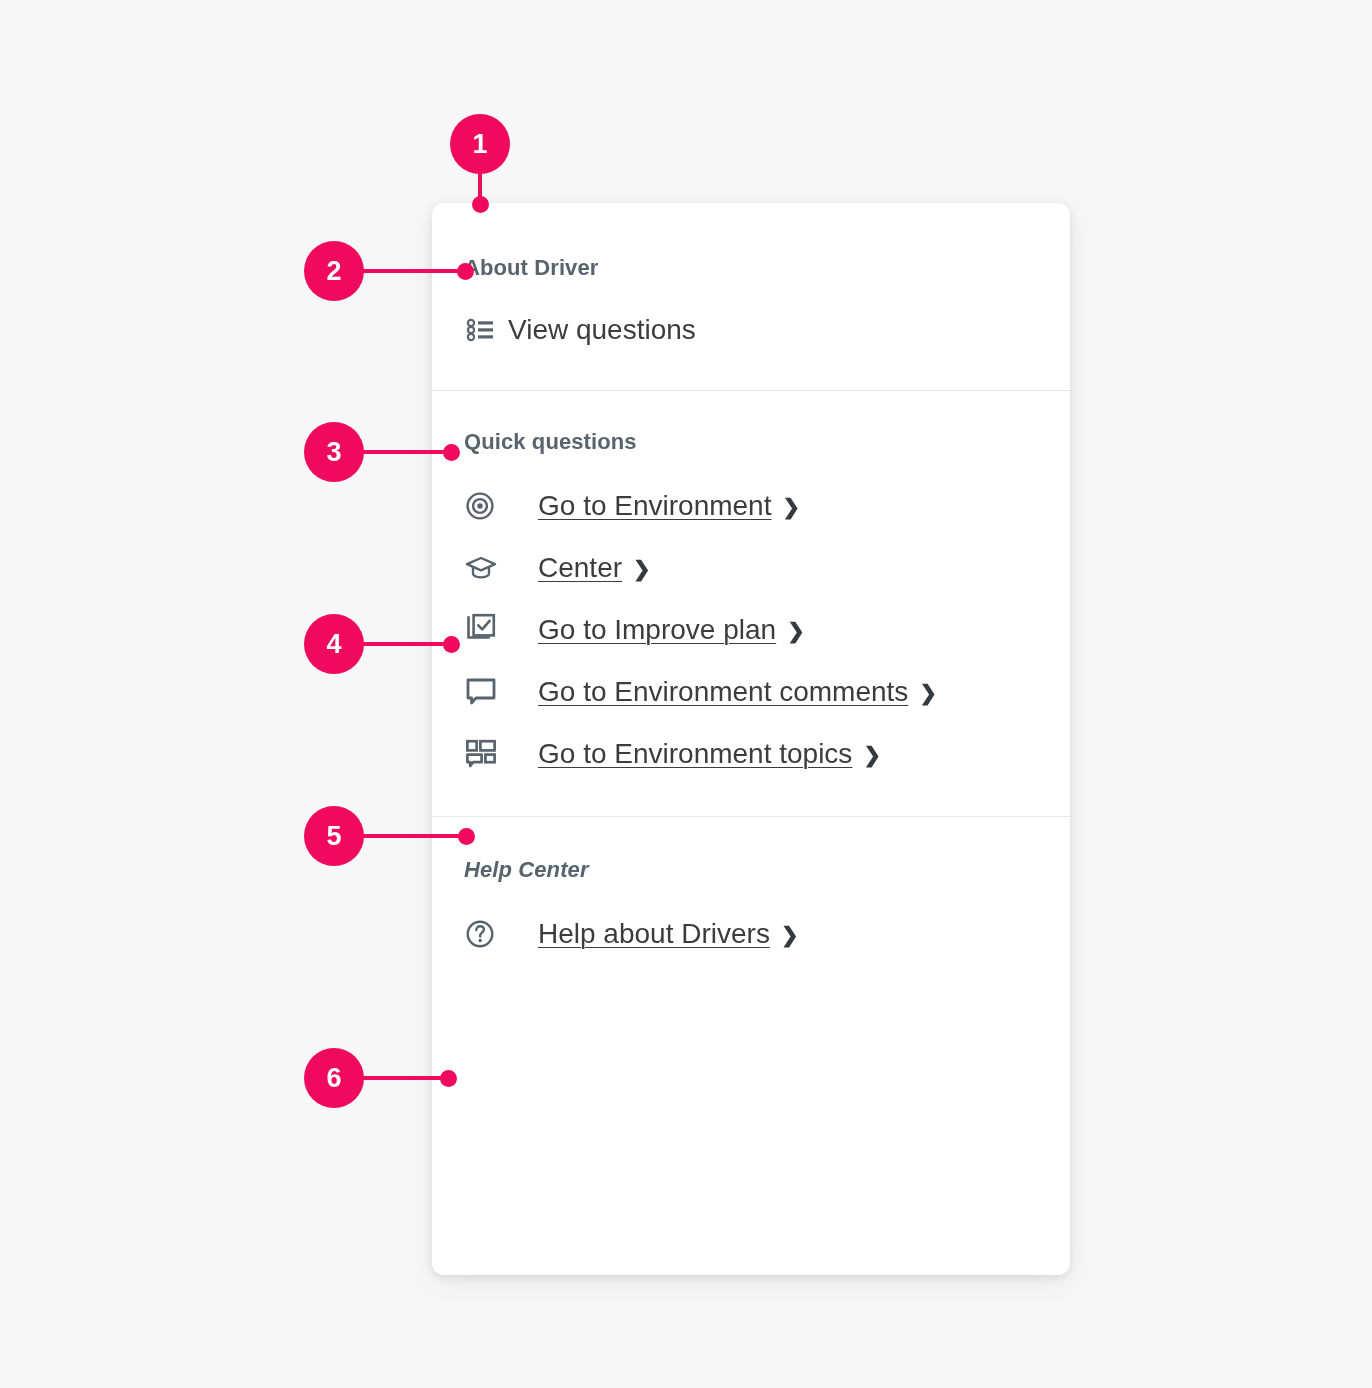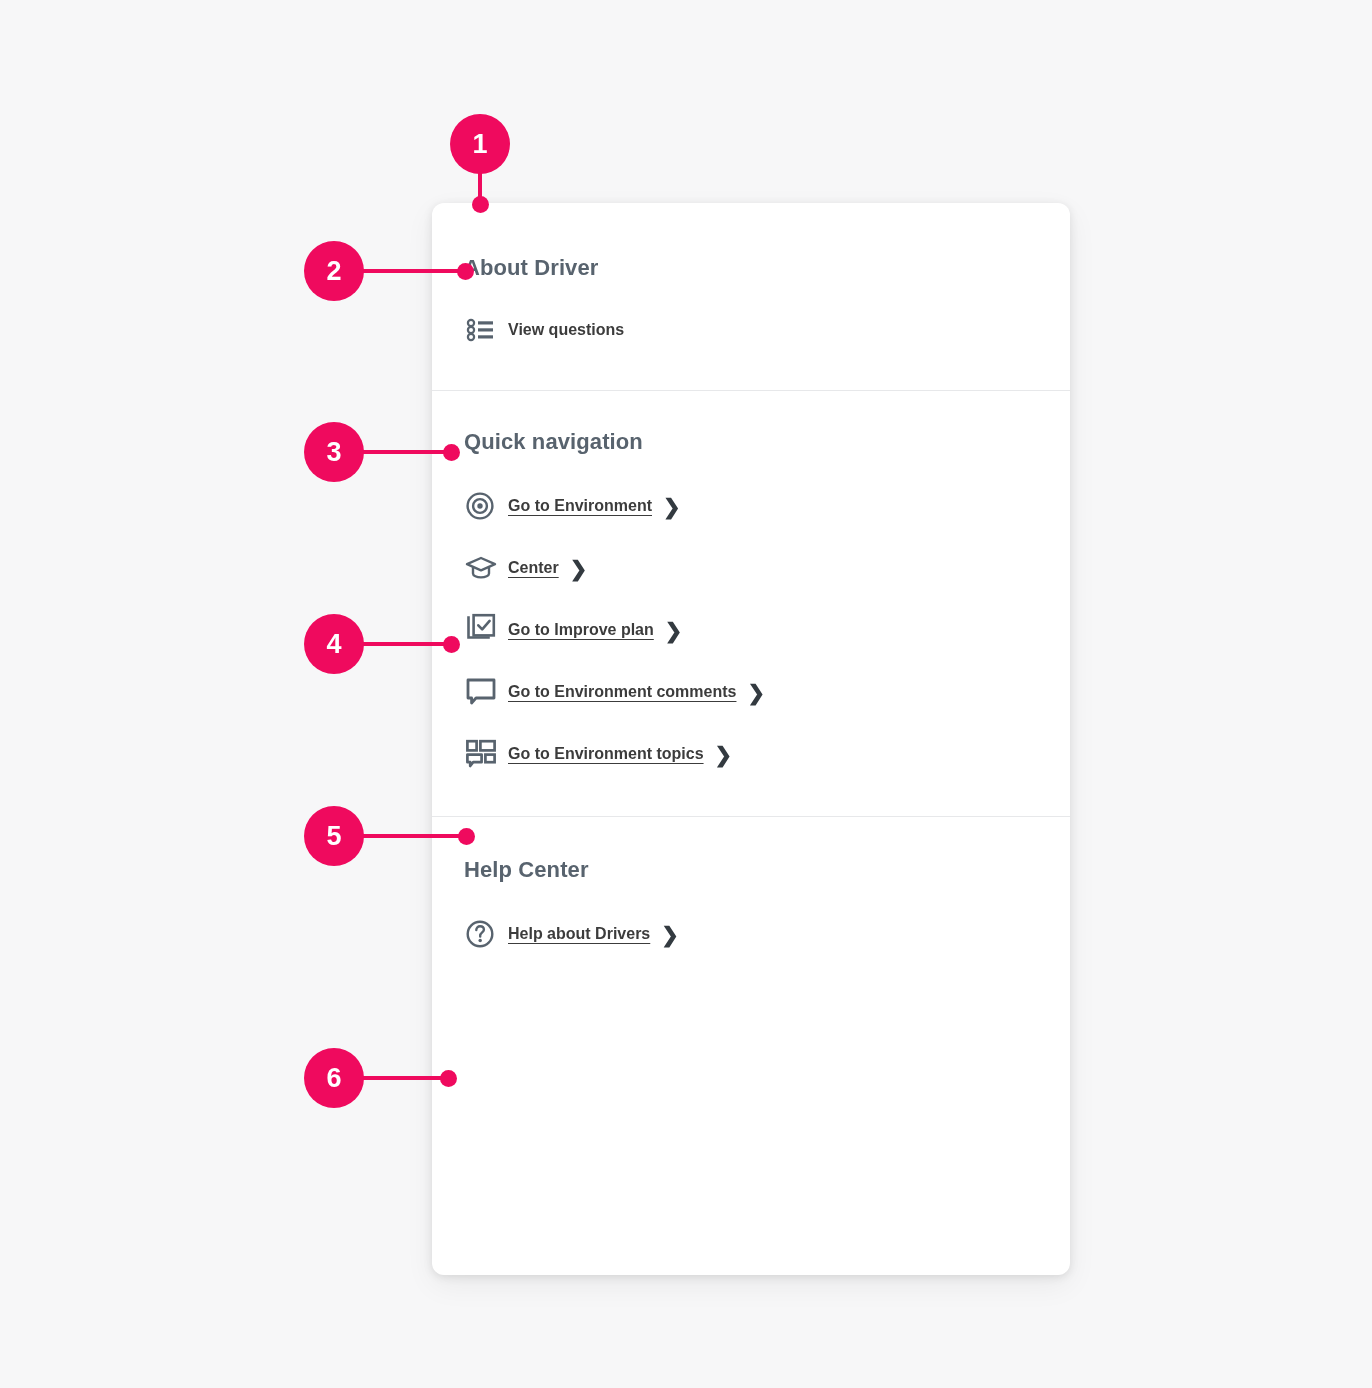--- a/index.html
+++ b/index.html
@@ -52,42 +52,41 @@
   .row-icon {
     width: 44px;
     min-width: 44px;
     display: flex;
     align-items: center;
     justify-content: flex-start;
     color: #58636e;
   }
 
   .row-label {
-    font-size: 16px;
+    font-size: 28px;
     color: #3c3c3c;
     white-space: nowrap;
-    font-weight: bold;
   }
 
   .row-label.link {
     text-decoration: underline;
     text-underline-offset: 4px;
     text-decoration-thickness: 1px;
   }
 
   .chev {
     margin-left: 11px;
     color: #333a40;
     font-size: 21px;
     font-weight: bold;
     line-height: 1;
     display: inline-block;
   }
 
-  .row-link-wrap { display: flex; align-items: center; }
+  .row-link-wrap { display: flex; align-items: center; margin-left: 30px; }
 
   
   .badge {
     position: absolute;
     width: 60px;
     height: 60px;
     border-radius: 50%;
     background: #ef0a5e;
     color: #ffffff;
     font-size: 27px;
@@ -136,21 +135,21 @@
       </span>
       <span class="row-label">View questions</span>
     </div>
 
 
     <div style="height:29px;"></div>
     <div class="divider"></div>
   </div>
 
   <div class="section">
-    <div class="section-title" style="padding-top:38px;padding-bottom:20px;">Quick navigation</div>
+    <div class="section-title" style="padding-top:38px;padding-bottom:20px;">Quick questions</div>
 
     <div class="menu-row">
       <span class="row-icon">
         <svg width="32" height="32" viewBox="0 0 32 32" fill="none">
           <circle cx="16" cy="16" r="12.4" stroke="#58636e" stroke-width="2.4"></circle>
           <circle cx="16" cy="16" r="6.9" stroke="#58636e" stroke-width="2.4"></circle>
           <circle cx="16" cy="16" r="2.7" fill="#58636e"></circle>
         </svg>
       </span>
       <span class="row-link-wrap">
@@ -211,21 +210,21 @@
         <span class="row-label link">Go to Environment topics</span>
         <span class="chev">❯</span>
       </span>
     </div>
 
     <div style="height:31px;"></div>
     <div class="divider"></div>
   </div>
 
   <div class="section">
-    <div class="section-title" style="padding-top:40px;padding-bottom:20px;">Help Center</div>
+    <div class="section-title" style="padding-top:40px;padding-bottom:20px;font-style:italic;">Help Center</div>
 
     <div class="menu-row">
       <span class="row-icon">
         <svg width="32" height="32" viewBox="0 0 32 32" fill="none">
           <circle cx="16" cy="16" r="12.3" stroke="#58636e" stroke-width="2.4"></circle>
           <path d="M12.3 12.1 C12.3 9.7 14 8.2 16.1 8.2 C18.3 8.2 19.9 9.7 19.9 11.8 C19.9 14.3 16.2 14.6 16.2 17.6 V18.6" stroke="#58636e" stroke-width="2.4" fill="none" stroke-linecap="round"></path>
           <circle cx="16.2" cy="22.6" r="1.75" fill="#58636e"></circle>
         </svg>
       </span>
       <span class="row-link-wrap">

